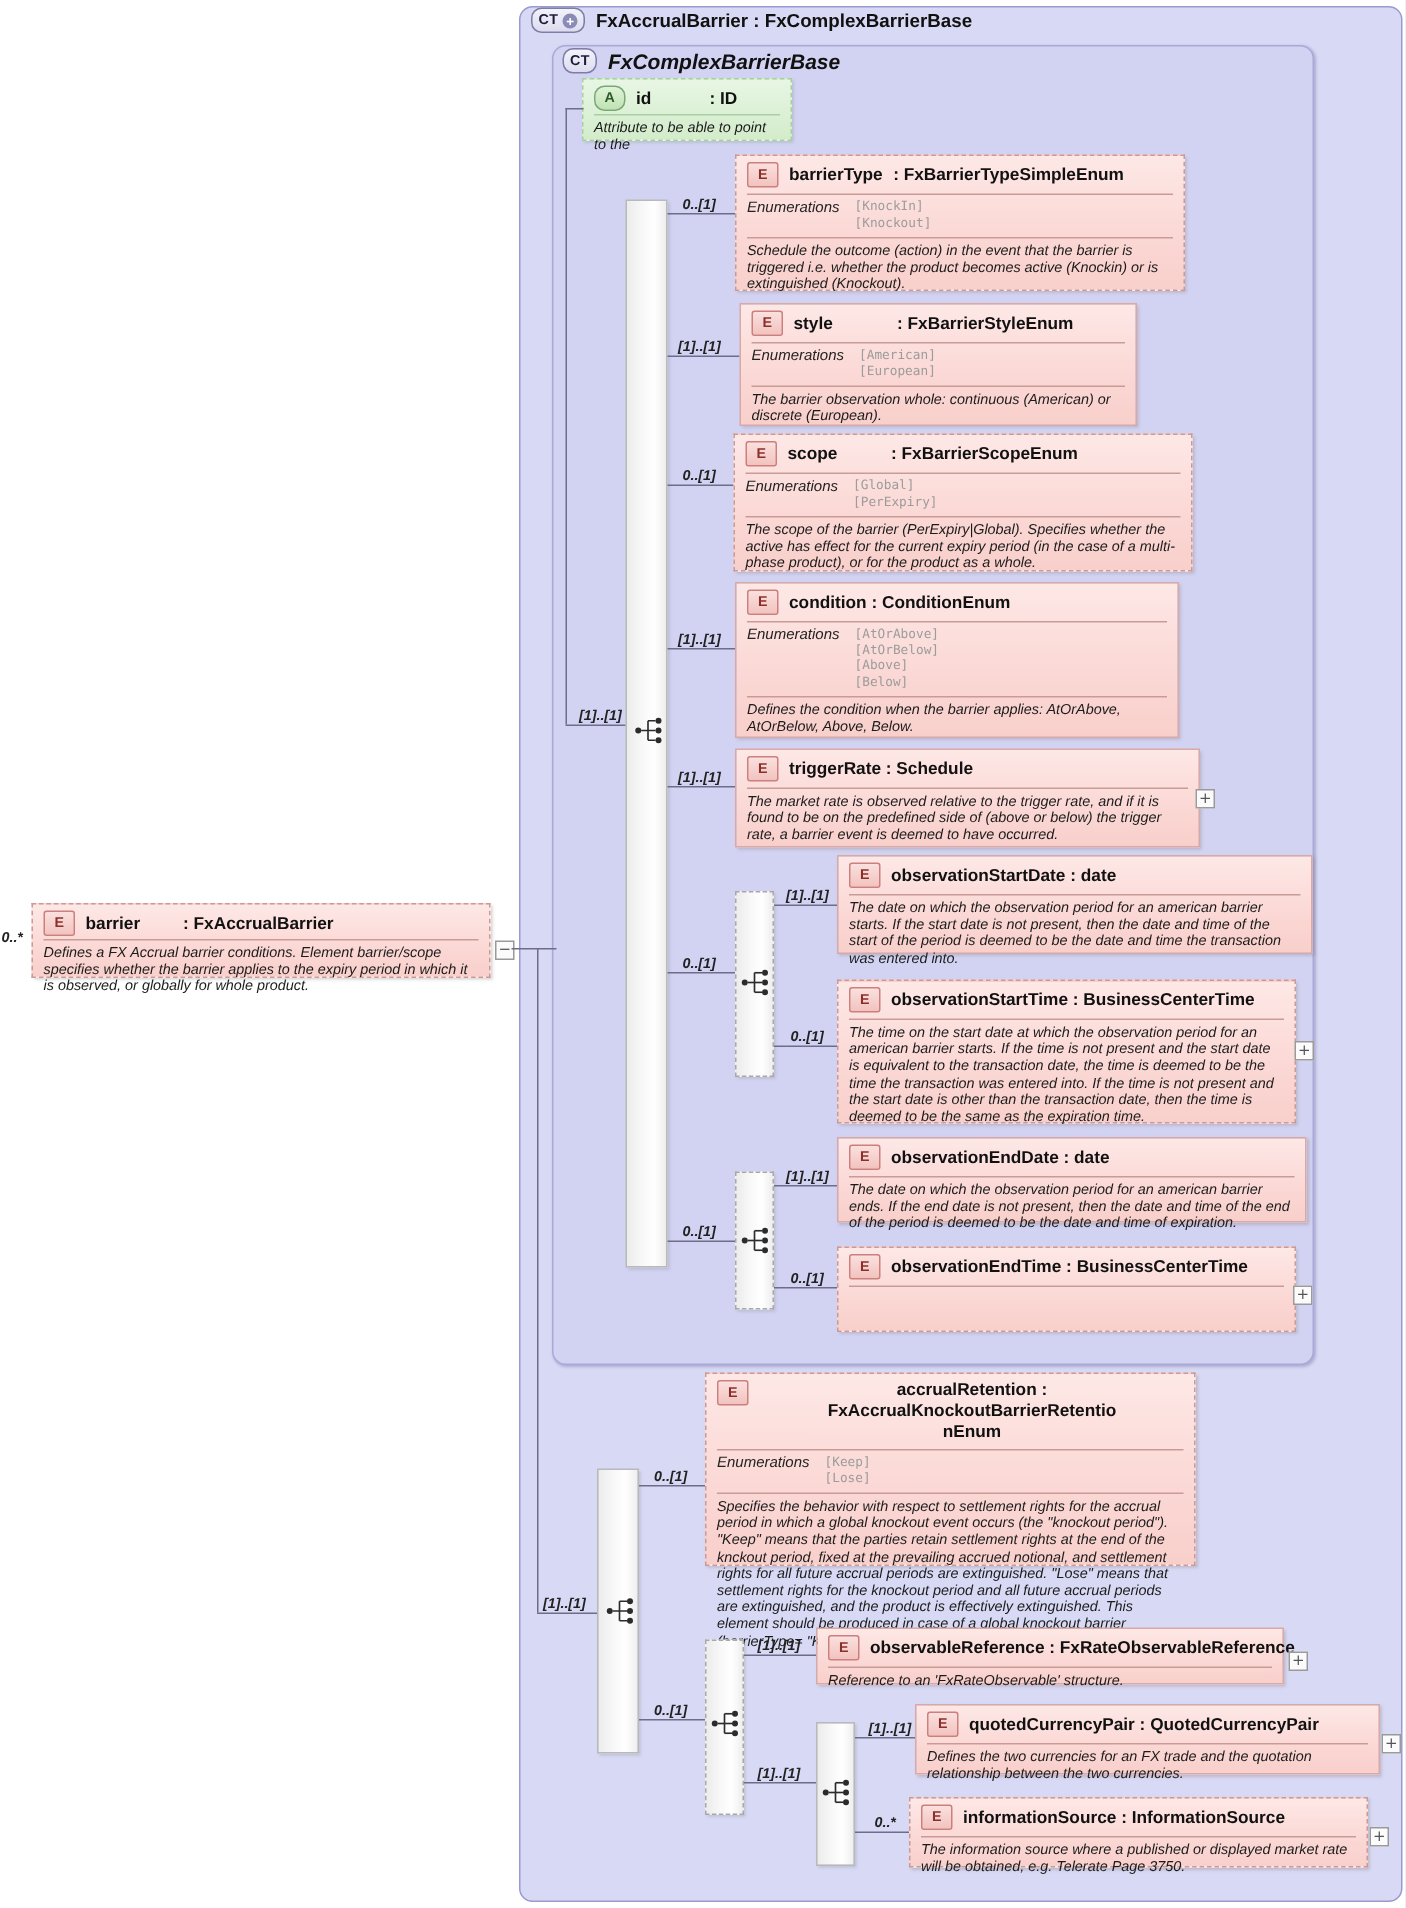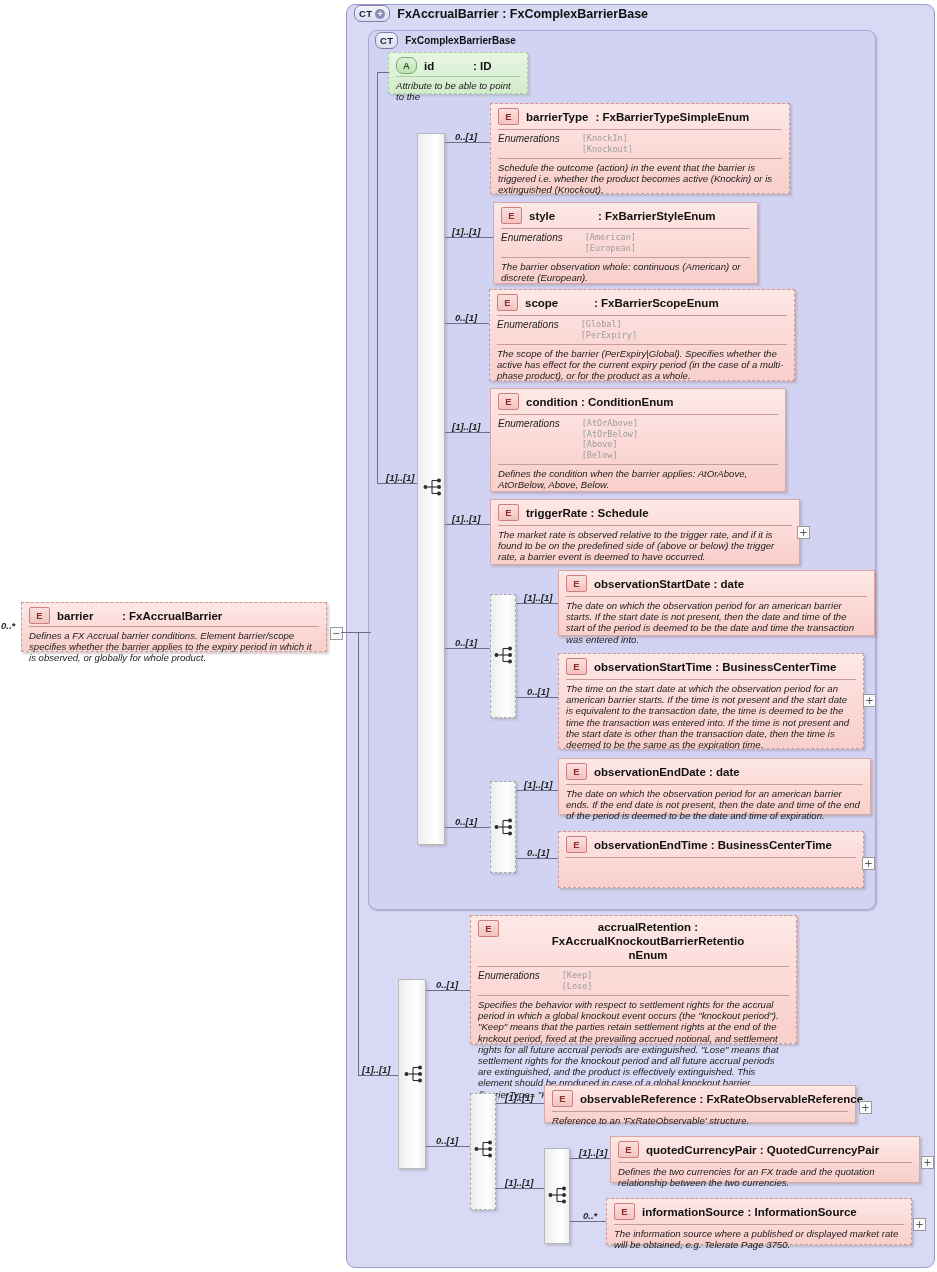--- a/index.html
+++ b/index.html
@@ -72,21 +72,21 @@
     display:flex;align-items:center;justify-content:center;
   }
   .node-name{font-size:11.5px;font-weight:700;color:#111;white-space:nowrap;}
   .node-type{font-size:11.5px;font-weight:700;color:#111;white-space:nowrap;}
   .node-title-center{
     font-size:11.5px;font-weight:700;color:#111;
     text-align:center;line-height:14px;
   }
   .sep{height:1px;background:#c99b97;margin:0 7px;}
   .enum-row{
-    display:flex;padding:3px 7px 4px 7px;gap:22px;font-size:9.5px;
+    display:flex;padding:3px 7px 4px 7px;gap:10px;font-size:9.5px;
   }
   .enum-label{font-style:italic;color:#222;white-space:nowrap;font-size:10px;}
   .enum-vals{color:#9c9c9c;font-family:"DejaVu Sans Mono","Liberation Mono",monospace;font-size:8.5px;line-height:10.5px;}
   .doc{
     font-style:italic;font-size:9.6px;line-height:11.2px;color:#1b1b1b;
     padding:3px 7px 4px 7px;
   }
   .doc.green{color:#1b1b1b;}
 
   
@@ -123,21 +123,21 @@
       <span class="plusdot">+</span>
   </span>
   <span class="ct-title">FxAccrualBarrier : FxComplexBarrierBase</span>
 </div>
 
 <div class="abs ct-inner" style="left:368px;top:30px;width:508px;height:880px;"></div>
 <div class="abs ct-badge" style="left:375px;top:32px;">
   <span class="badge-ct">
     <span>CT</span>
   </span>
-  <span class="ct-title" style="font-size:10px;">FxComplexBarrierBase</span>
+  <span class="ct-title" style="font-size:14px;font-style:italic;">FxComplexBarrierBase</span>
 </div>
 
 <div class="abs node dashed" style="left:21px;top:602px;width:306px;height:50px;">
   <div class="node-head" style="padding-bottom:2px;">
     <span class="badge-e">E</span>
     <span class="node-name" style="min-width:58px;">barrier</span>
     <span class="node-type">: FxAccrualBarrier</span>
   </div>
   <div class="sep"></div>
   <div class="doc">Defines a FX Accrual barrier conditions. Element barrier/scope specifies whether the barrier applies to the expiry period in which it is observed, or globally for whole product.</div>

